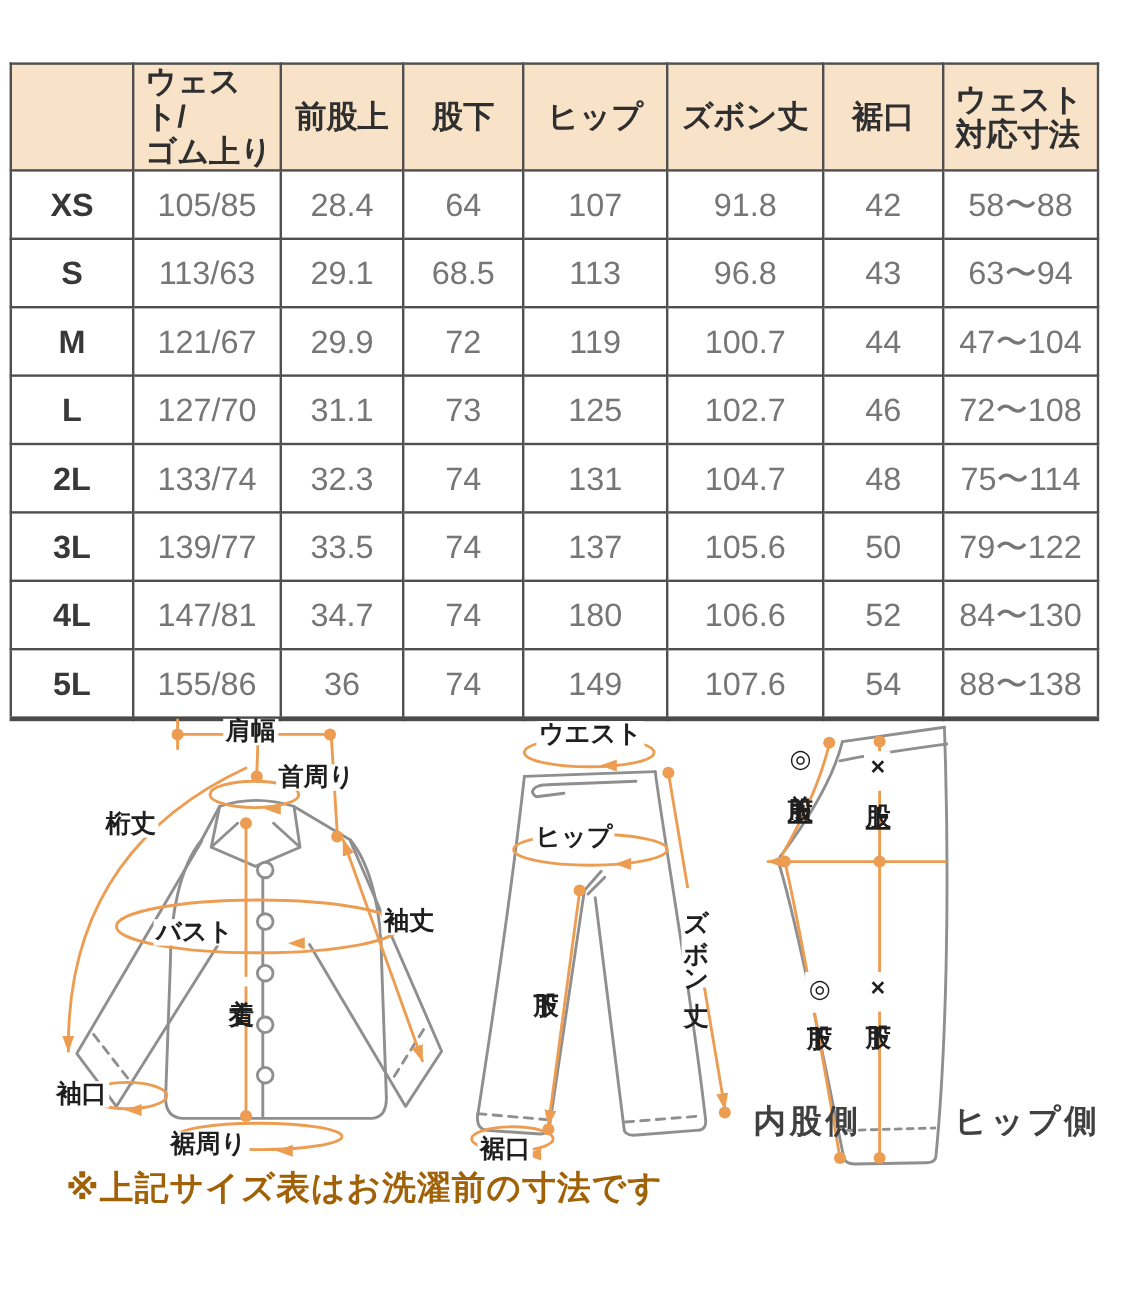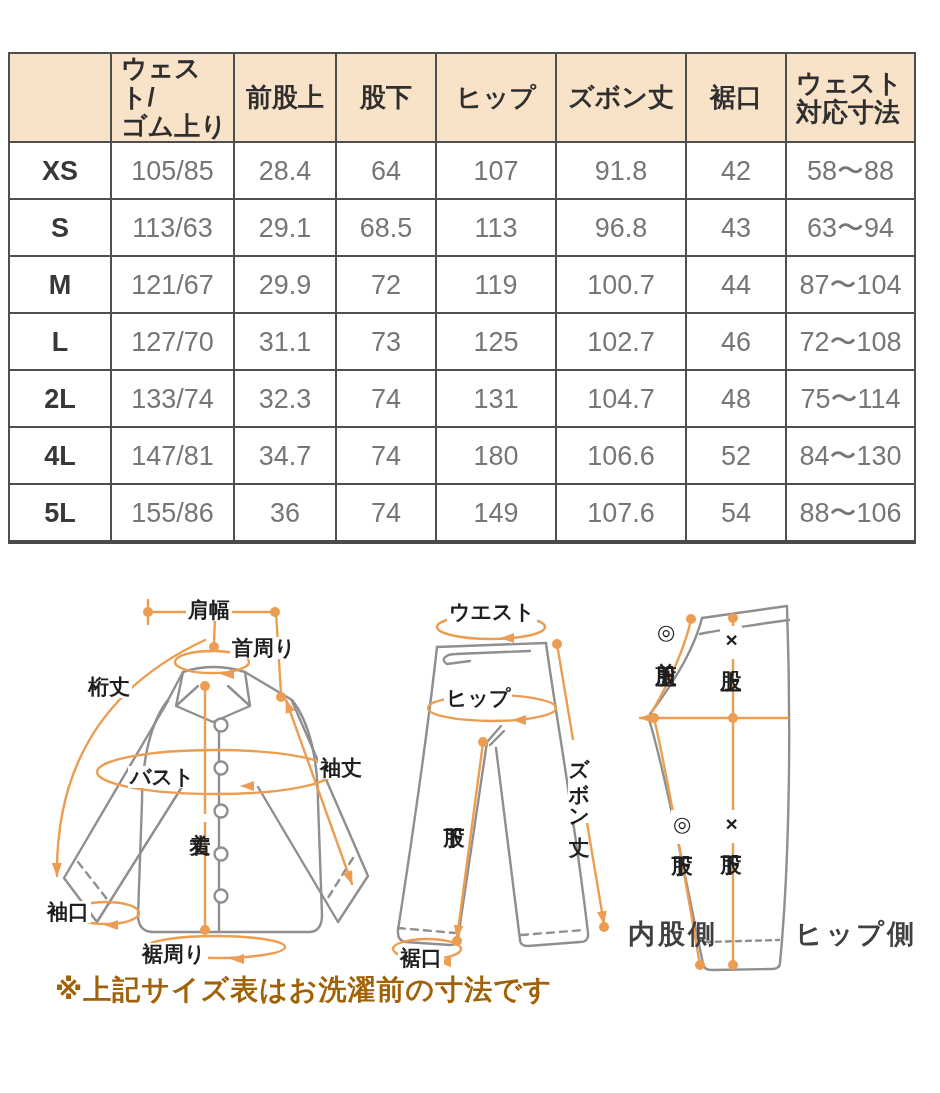--- a/index.html
+++ b/index.html
@@ -94,21 +94,21 @@
       <td>63〜94</td>
     </tr>
     <tr>
       <td class="size-label">M</td>
       <td>121/67</td>
       <td>29.9</td>
       <td>72</td>
       <td>119</td>
       <td>100.7</td>
       <td>44</td>
-      <td>87〜104</td>
+      <td>47〜104</td>
     </tr>
     <tr>
       <td class="size-label">L</td>
       <td>127/70</td>
       <td>31.1</td>
       <td>73</td>
       <td>125</td>
       <td>102.7</td>
       <td>46</td>
       <td>72〜108</td>
@@ -117,38 +117,48 @@
       <td class="size-label">2L</td>
       <td>133/74</td>
       <td>32.3</td>
       <td>74</td>
       <td>131</td>
       <td>104.7</td>
       <td>48</td>
       <td>75〜114</td>
     </tr>
     <tr>
+      <td class="size-label">3L</td>
+      <td>139/77</td>
+      <td>33.5</td>
+      <td>74</td>
+      <td>137</td>
+      <td>105.6</td>
+      <td>50</td>
+      <td>79〜122</td>
+    </tr>
+    <tr>
       <td class="size-label">4L</td>
       <td>147/81</td>
       <td>34.7</td>
       <td>74</td>
       <td>180</td>
       <td>106.6</td>
       <td>52</td>
       <td>84〜130</td>
     </tr>
     <tr>
       <td class="size-label">5L</td>
       <td>155/86</td>
       <td>36</td>
       <td>74</td>
       <td>149</td>
       <td>107.6</td>
       <td>54</td>
-      <td>88〜106</td>
+      <td>88〜138</td>
     </tr>
   </tbody>
 </table>
 
 <svg class="diagram-svg" width="940" height="1093" viewBox="0 0 940 1093">
   <defs>
     <marker id="ah" markerWidth="16" markerHeight="12" refX="13" refY="5" orient="auto" markerUnits="userSpaceOnUse">
       <path d="M0,0 L14,5 L0,10 Z" fill="#ec9d52"></path>
     </marker>
     <marker id="ahs" markerWidth="16" markerHeight="12" refX="13" refY="5" orient="auto-start-reverse" markerUnits="userSpaceOnUse">

